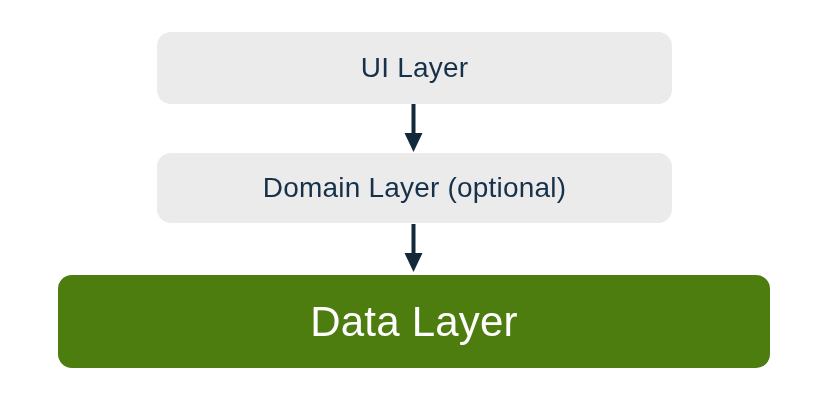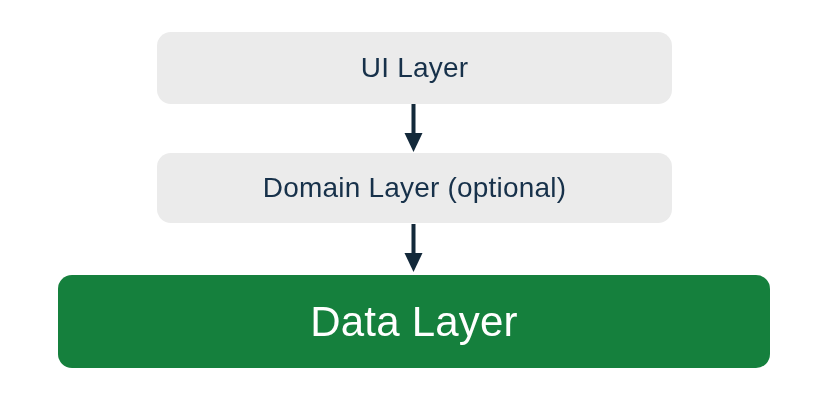--- a/index.html
+++ b/index.html
@@ -28,21 +28,21 @@
     text-align: center;
     letter-spacing: 0.2px;
   }
   .node-light {
     background: #EBEBEB;
     color: #17314A;
     font-size: 28px;
     font-weight: 400;
   }
   .node-dark {
-    background: #15803d;
+    background: #4d7c0f;
     color: #FFFFFF;
     font-size: 42px;
     font-weight: 400;
   }
   #node-ui {
     left: 157px;
     top: 32px;
     width: 515px;
     height: 72px;
   }

